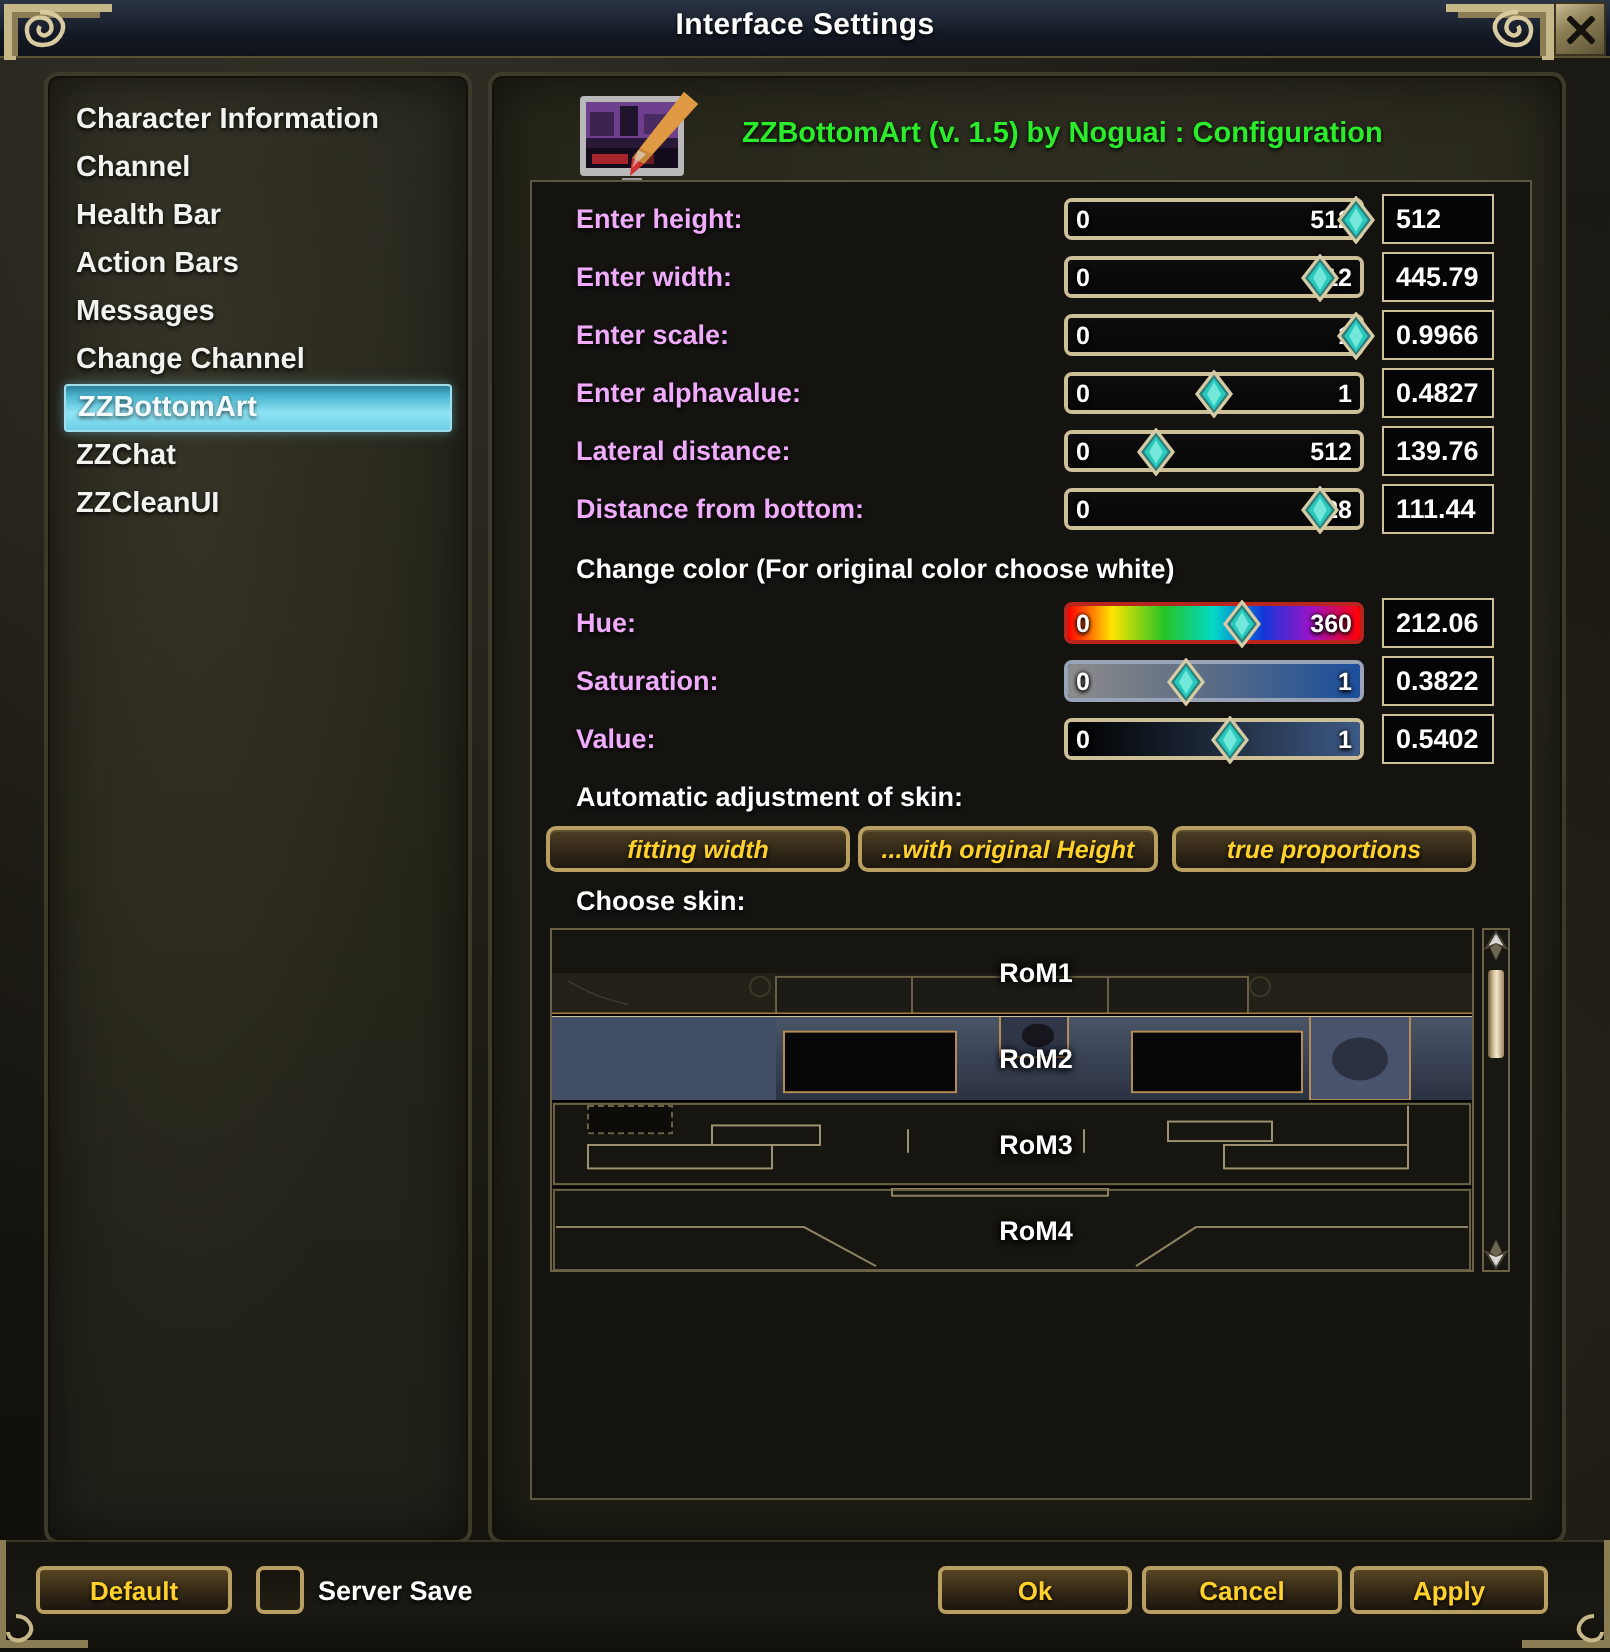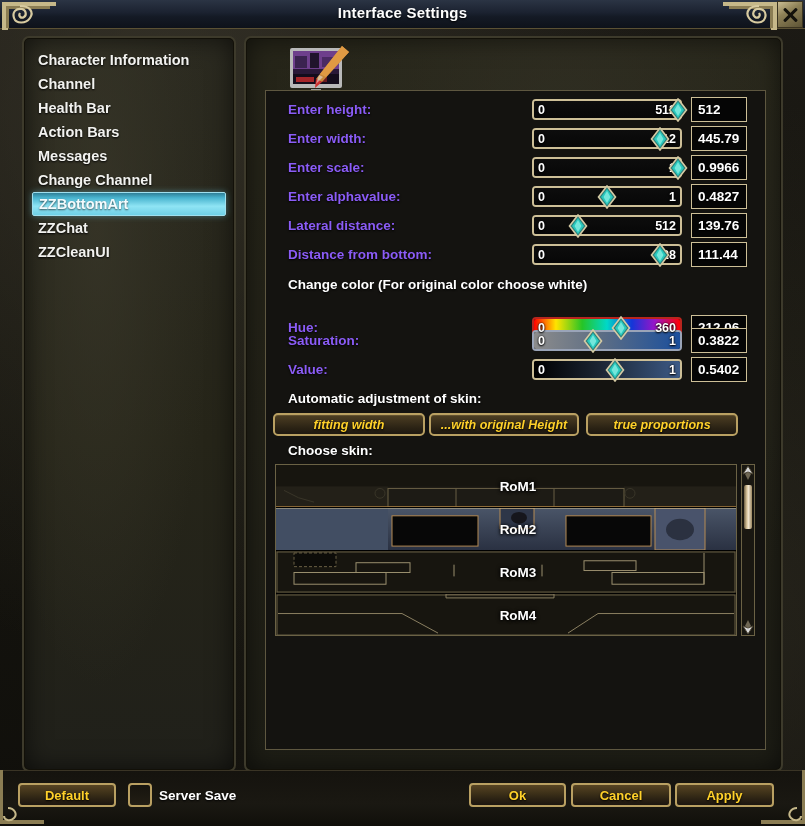--- a/index.html
+++ b/index.html
@@ -109,21 +109,21 @@
   
   #configbox{
     position:absolute;left:19px;top:52px;width:501px;height:660px;
     background:#141310;border:1px solid #5e5740;box-sizing:border-box;
     overflow:hidden;
   }
 
   
   .row{position:absolute;left:0;height:24px;width:100%;}
   .row .lbl{
-    position:absolute;left:22px;top:3px;color:#8b5cf6;font-size:13.5px;
+    position:absolute;left:22px;top:3px;color:#f0abfc;font-size:13.5px;
     font-weight:bold;text-shadow:0 1px 2px #000;white-space:nowrap;text-align:right;
   }
   .slider{
     position:absolute;left:266px;top:0;width:150px;height:21px;
     border:2px solid #cdbf97;border-radius:4px;box-sizing:border-box;
     background:#0a0a0a;cursor:pointer;
   }
   .slider .fillbar{position:absolute;left:0;top:0;right:0;bottom:0;border-radius:2px;}
   .slider .smin,.slider .smax{
     position:absolute;top:2px;color:#fff;font-size:12.5px;font-weight:bold;
@@ -277,20 +277,21 @@
         <rect x="7" y="30" width="46" height="10" fill="#140c1c"></rect>
         <rect x="10" y="33" width="18" height="5" fill="#a5252a"></rect>
         <rect x="31" y="33" width="10" height="5" fill="#6a1a20"></rect>
         <rect x="25" y="45" width="10" height="8" fill="#9a9a9a"></rect>
         <ellipse cx="30" cy="55" rx="17" ry="5" fill="#a3a3a3"></ellipse>
         <path d="M56 2 L63 8 L36 38 L30 35 Z" fill="#c8873a"></path>
         <path d="M56 2 L63 8 L40 33 L34 30 Z" fill="#e09a43"></path>
         <path d="M30 35 L36 38 L29 44 Z" fill="#cf3030"></path>
         <path d="M33 31 L37 33 L30 40 Z" fill="#e8e8e8" opacity=".55"></path>
       </svg>
+      <div id="addon-title">ZZBottomArt (v. 1.5) by Noguai : Configuration</div>
     </div>
 
     <div id="configbox">
 
     <div class="row" style="top: 8px;">
           <div class="lbl">Enter height:</div>
           <div class="slider" style="border-color: rgb(205, 191, 151);">
             <div class="fillbar" style="background: linear-gradient(rgb(13, 13, 13) 0%, rgb(7, 7, 7) 100%);"></div>
             <div class="smin">0</div>
             <div class="smax">512</div>
@@ -366,21 +367,21 @@
             <div class="smax">128</div>
             <div class="knob" style="left: 126.198px;"><svg viewBox="0 0 21 24" width="21" height="24">
                 <path d="M10.5 1 L19 12 L10.5 23 L2 12 Z" fill="#2f7d7a" stroke="#d6cba4" stroke-width="1.6"></path>
                 <path d="M10.5 4 L16.5 12 L10.5 20 L4.5 12 Z" fill="#27c9bd"></path>
                 <path d="M10.5 6 L14 12 L10.5 18 L7 12 Z" fill="#8ff0e6" opacity=".75"></path>
               </svg></div>
           </div>
           <div class="valbox">111.44</div>
         </div>
         <div class="sectionhdr" style="top: 186px;">Change color (For original color choose white)</div>
-        <div class="row" style="top: 226px;">
+        <div class="row" style="top: 210px;">
           <div class="lbl">Hue:</div>
           <div class="slider" style="border-color: rgb(184, 37, 30);">
             <div class="fillbar" style="background: linear-gradient(90deg, rgb(255, 0, 0) 0%, rgb(255, 228, 0) 15%, rgb(38, 196, 38) 33%, rgb(0, 216, 200) 50%, rgb(20, 54, 216) 67%, rgb(155, 20, 200) 83%, rgb(255, 0, 0) 100%);"></div>
             <div class="smin">0</div>
             <div class="smax">360</div>
             <div class="knob" style="left: 87.282px;"><svg viewBox="0 0 21 24" width="21" height="24">
                 <path d="M10.5 1 L19 12 L10.5 23 L2 12 Z" fill="#2f7d7a" stroke="#d6cba4" stroke-width="1.6"></path>
                 <path d="M10.5 4 L16.5 12 L10.5 20 L4.5 12 Z" fill="#27c9bd"></path>
                 <path d="M10.5 6 L14 12 L10.5 18 L7 12 Z" fill="#8ff0e6" opacity=".75"></path>
               </svg></div>

